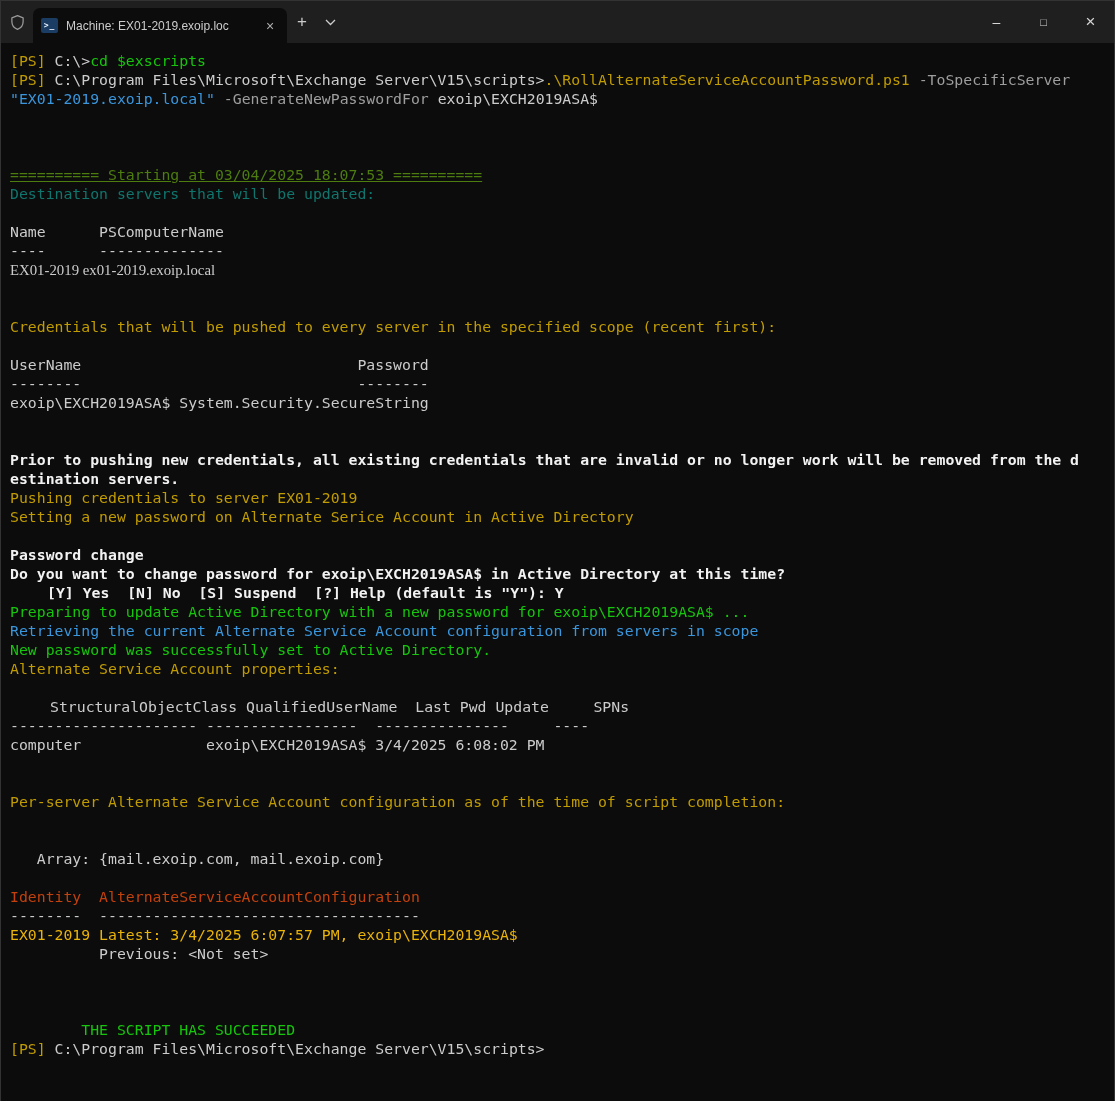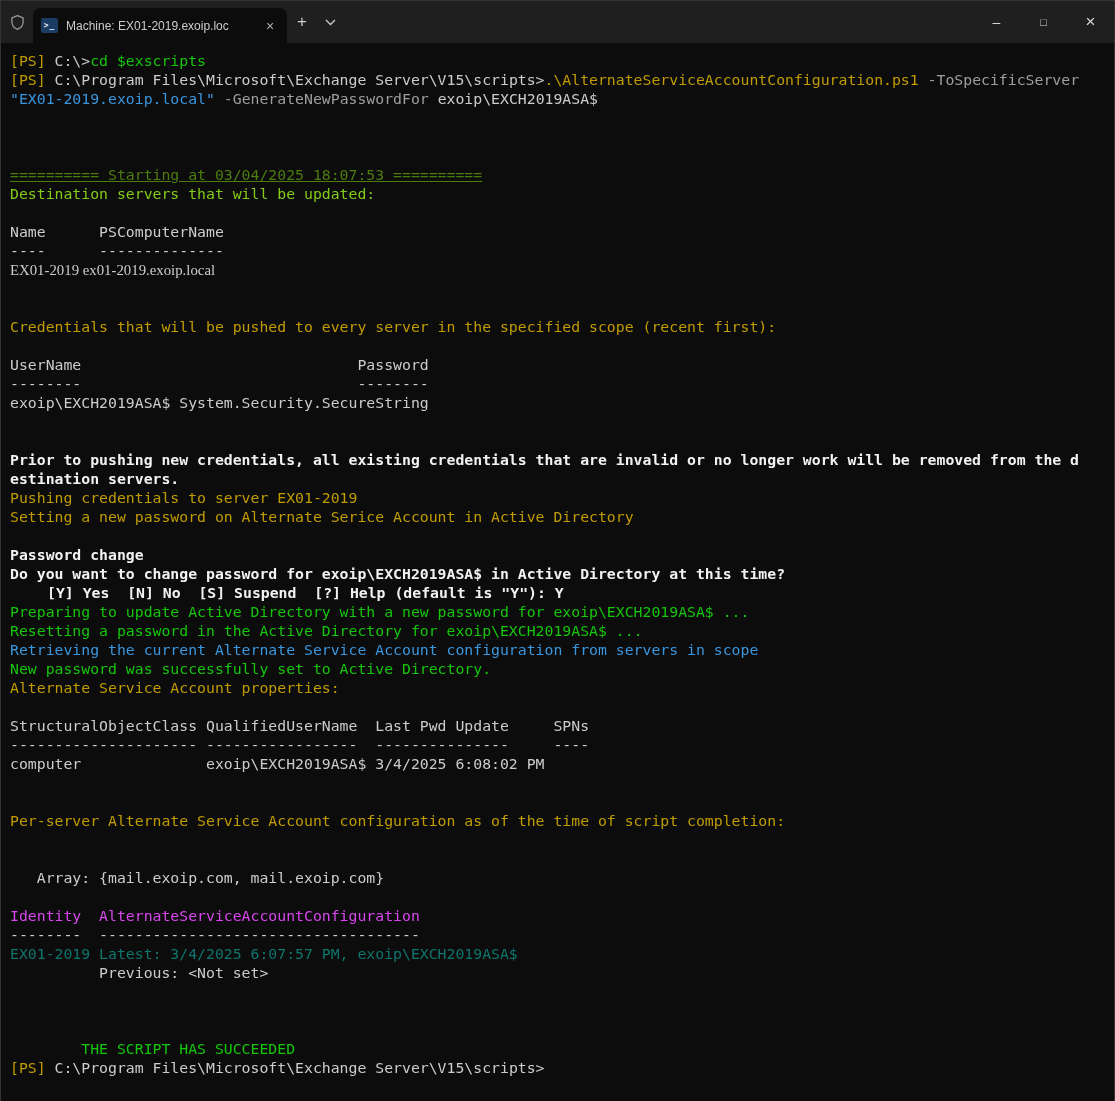--- a/index.html
+++ b/index.html
@@ -51,27 +51,27 @@
         <path d="M1 1 L5.5 5.5 L10 1" stroke="#CCCCCC" stroke-width="1.3" fill="none"></path>
       </svg>
     </div>
     <div class="tb-spacer"></div>
     <div class="wbtn min">–</div>
     <div class="wbtn max">□</div>
     <div class="wbtn cls">×</div>
   </div>
   <div class="terminal">
       <div class="tl"><span style="color: rgb(193, 156, 0);">[PS] </span><span style="color: rgb(204, 204, 204);">C:\&gt;</span><span style="color: rgb(22, 198, 12);">cd $exscripts</span></div>
-      <div class="tl"><span style="color: rgb(193, 156, 0);">[PS] </span><span style="color: rgb(204, 204, 204);">C:\Program Files\Microsoft\Exchange Server\V15\scripts&gt;</span><span style="color: rgb(193, 156, 0);">.\AlternateServiceAccountConfiguration.ps1</span><span style="color: rgb(204, 204, 204);"> </span><span style="color: rgb(158, 158, 158);">-ToSpecificServer</span></div>
+      <div class="tl"><span style="color: rgb(193, 156, 0);">[PS] </span><span style="color: rgb(204, 204, 204);">C:\Program Files\Microsoft\Exchange Server\V15\scripts&gt;</span><span style="color: rgb(193, 156, 0);">.\RollAlternateServiceAccountPassword.ps1</span><span style="color: rgb(204, 204, 204);"> </span><span style="color: rgb(158, 158, 158);">-ToSpecificServer</span></div>
       <div class="tl"><span style="color: rgb(58, 150, 221);">"EX01-2019.exoip.local"</span><span style="color: rgb(204, 204, 204);"> </span><span style="color: rgb(158, 158, 158);">-GenerateNewPasswordFor</span><span style="color: rgb(204, 204, 204);"> exoip\EXCH2019ASA$</span></div>
       <div class="tl"></div>
       <div class="tl"></div>
       <div class="tl"></div>
       <div class="tl"><span style="color: #4d7c0f; text-decoration: underline;">========== Starting at 03/04/2025 18:07:53 ==========</span></div>
-      <div class="tl"><span style="color: #84cc16;">Destination servers that will be updated:</span></div>
+      <div class="tl"><span style="color: #0f766e;">Destination servers that will be updated:</span></div>
       <div class="tl"></div>
       <div class="tl"><span style="color: rgb(204, 204, 204);">Name      PSComputerName</span></div>
       <div class="tl"><span style="color: rgb(204, 204, 204);">----      --------------</span></div>
       <div class="tl"><span style="color: rgb(204, 204, 204); font-family: Liberation Serif, serif;">EX01-2019 ex01-2019.exoip.local</span></div>
       <div class="tl"></div>
       <div class="tl"></div>
       <div class="tl"><span style="color: rgb(193, 156, 0);">Credentials that will be pushed to every server in the specified scope (recent first):</span></div>
       <div class="tl"></div>
       <div class="tl"><span style="color: rgb(204, 204, 204);">UserName                               Password</span></div>
       <div class="tl"><span style="color: rgb(204, 204, 204);">--------                               --------</span></div>
@@ -80,38 +80,37 @@
       <div class="tl"></div>
       <div class="tl"><span style="color: rgb(242, 242, 242); font-weight: bold;">Prior to pushing new credentials, all existing credentials that are invalid or no longer work will be removed from the d</span></div>
       <div class="tl"><span style="color: rgb(242, 242, 242); font-weight: bold;">estination servers.</span></div>
       <div class="tl"><span style="color: rgb(193, 156, 0);">Pushing credentials to server EX01-2019</span></div>
       <div class="tl"><span style="color: rgb(193, 156, 0);">Setting a new password on Alternate Serice Account in Active Directory</span></div>
       <div class="tl"></div>
       <div class="tl"><span style="color: rgb(242, 242, 242); font-weight: bold;">Password change</span></div>
       <div class="tl"><span style="color: rgb(242, 242, 242); font-weight: bold;">Do you want to change password for exoip\EXCH2019ASA$ in Active Directory at this time?</span></div>
       <div class="tl"><span style="color: rgb(242, 242, 242); font-weight: bold; margin-left: 37px;">[Y] Yes  [N] No  [S] Suspend  [?] Help (default is "Y"): Y</span></div>
       <div class="tl"><span style="color: rgb(22, 198, 12);">Preparing to update Active Directory with a new password for exoip\EXCH2019ASA$ ...</span></div>
-      <div class="tl"><span style="color: rgb(22, 198, 12);">Resetting a password in the Active Directory for exoip\EXCH2019ASA$ ...</span></div>
       <div class="tl"><span style="color: rgb(58, 150, 221);">Retrieving the current Alternate Service Account configuration from servers in scope</span></div>
       <div class="tl"><span style="color: rgb(22, 198, 12);">New password was successfully set to Active Directory.</span></div>
       <div class="tl"><span style="color: rgb(193, 156, 0);">Alternate Service Account properties:</span></div>
       <div class="tl"></div>
-      <div class="tl"><span style="color: rgb(204, 204, 204);">StructuralObjectClass QualifiedUserName  Last Pwd Update     SPNs</span></div>
+      <div class="tl"><span style="color: rgb(204, 204, 204); margin-left: 40px;">StructuralObjectClass QualifiedUserName  Last Pwd Update     SPNs</span></div>
       <div class="tl"><span style="color: rgb(204, 204, 204);">--------------------- -----------------  ---------------     ----</span></div>
       <div class="tl"><span style="color: rgb(204, 204, 204);">computer              exoip\EXCH2019ASA$ 3/4/2025 6:08:02 PM</span></div>
       <div class="tl"></div>
       <div class="tl"></div>
       <div class="tl"><span style="color: rgb(193, 156, 0);">Per-server Alternate Service Account configuration as of the time of script completion:</span></div>
       <div class="tl"></div>
       <div class="tl"></div>
       <div class="tl"><span style="color: rgb(204, 204, 204);">   Array: {mail.exoip.com, mail.exoip.com}</span></div>
       <div class="tl"></div>
-      <div class="tl"><span style="color: #d946ef; margin-top: 21px;">Identity  AlternateServiceAccountConfiguration</span></div>
+      <div class="tl"><span style="color: #c2410c; margin-top: 21px;">Identity  AlternateServiceAccountConfiguration</span></div>
       <div class="tl"><span style="color: rgb(204, 204, 204);">--------  ------------------------------------</span></div>
-      <div class="tl"><span style="color: #0f766e; margin-top: 40px;">EX01-2019 Latest: 3/4/2025 6:07:57 PM, exoip\EXCH2019ASA$</span></div>
+      <div class="tl"><span style="color: #eab308; margin-top: 40px;">EX01-2019 Latest: 3/4/2025 6:07:57 PM, exoip\EXCH2019ASA$</span></div>
       <div class="tl"><span style="color: rgb(204, 204, 204);">          Previous: &lt;Not set&gt;</span></div>
       <div class="tl"></div>
       <div class="tl"></div>
       <div class="tl"></div>
       <div class="tl"><span style="color: rgb(22, 198, 12);">        THE SCRIPT HAS SUCCEEDED</span></div>
       <div class="tl"><span style="color: rgb(193, 156, 0);">[PS] </span><span style="color: rgb(204, 204, 204);">C:\Program Files\Microsoft\Exchange Server\V15\scripts&gt;</span></div>
     </div>
 </div>
 
 </body></html>

